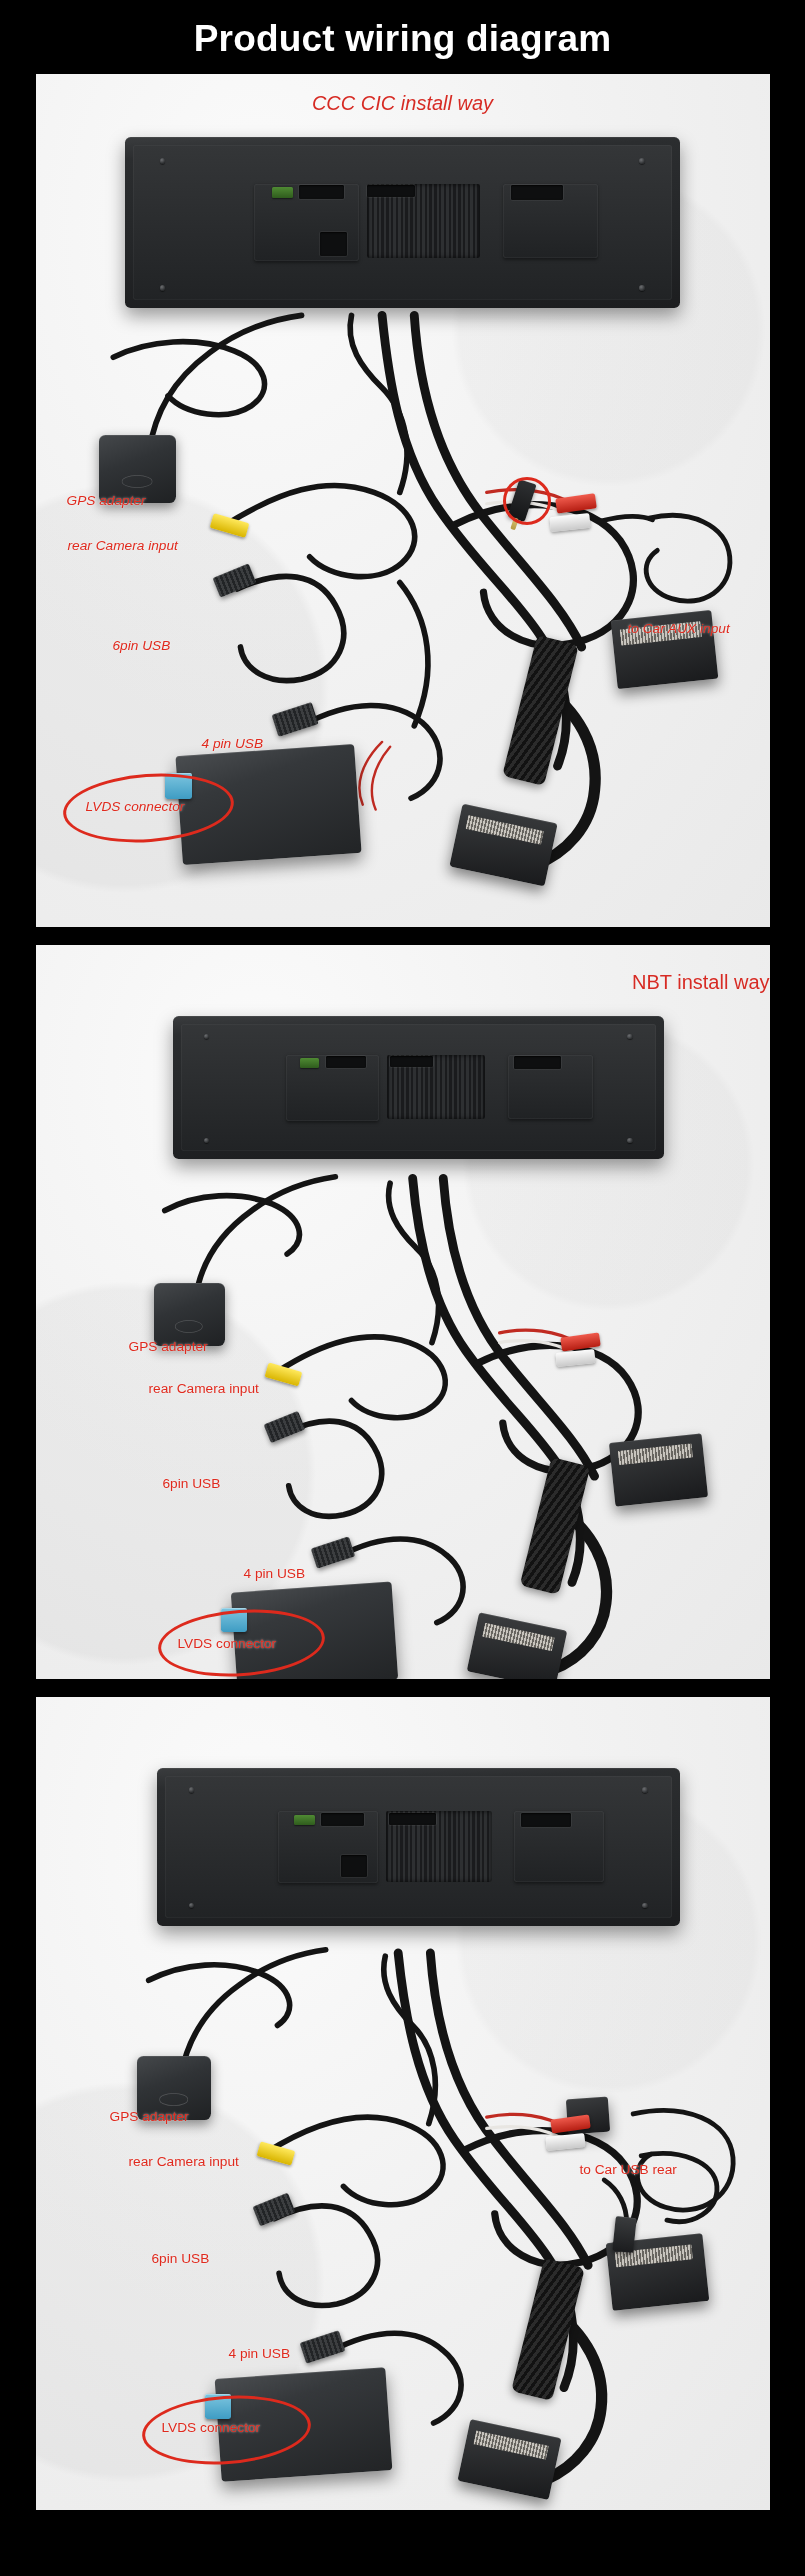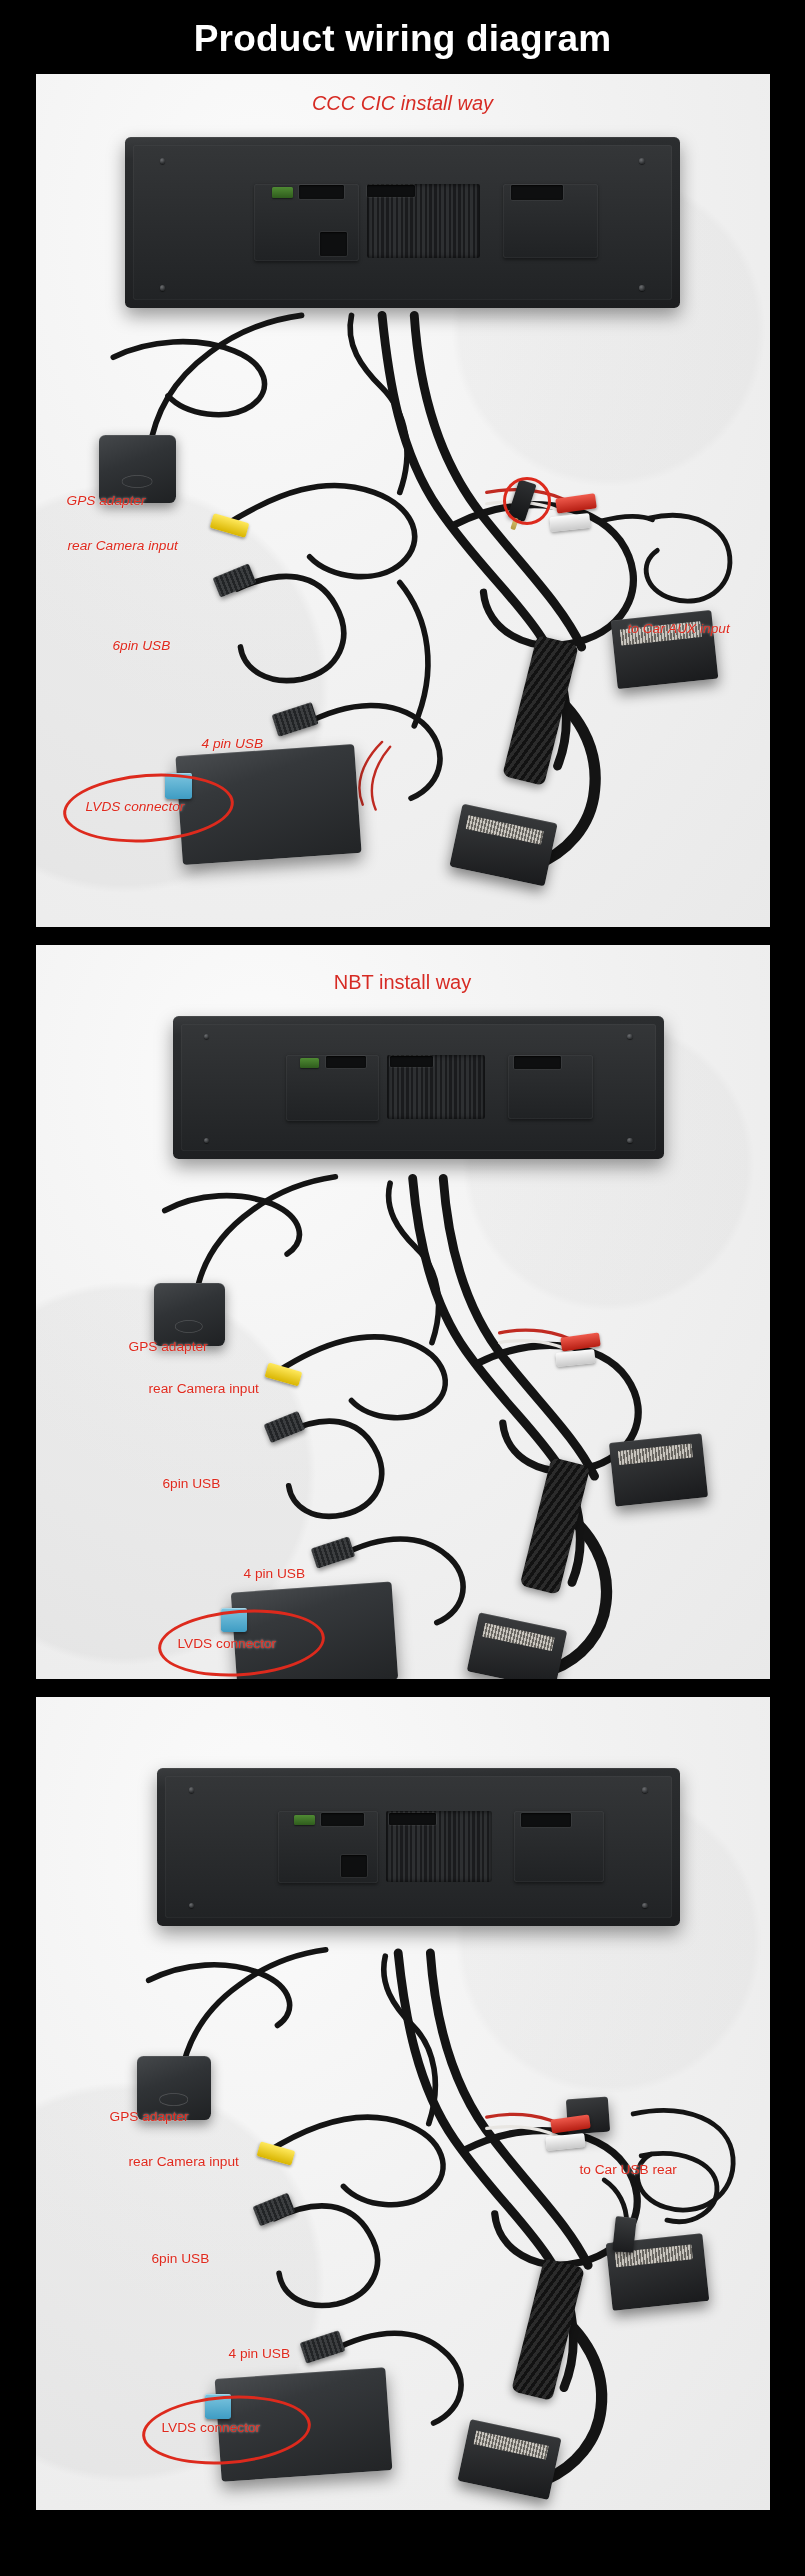--- a/index.html
+++ b/index.html
@@ -314,21 +314,21 @@
     <div class="anno" style="left:166px; top:662px;">4 pin USB</div>
     <div class="anno" style="left:544px; top:547px;margin-left:48px;">to Car AUX input</div>
     <div class="anno" style="left:50px; top:725px;">LVDS connector</div>
   </div>
 </div>
 
 <div class="panel" id="panel2" style="height:734px;">
   <div class="panel-inner">
     <div class="backdrop"></div>
 
-    <div class="panel-heading" style="top:26px;">NBT install way</div>
+    <div class="panel-heading" style="top:26px;text-align:right;">NBT install way</div>
 
     <div class="headunit" style="left:137px; top:71px; width:491px; height:143px;">
       <div class="hu-bezel"></div>
       <div class="hu-screw" style="left:31px; top:17.7px;"></div>
       <div class="hu-screw" style="right:31px; top:17.7px;"></div>
       <div class="hu-screw" style="left:31px; bottom:16px;"></div>
       <div class="hu-screw" style="right:31px; bottom:16px;"></div>
       <div class="hu-plate" style="left:113px; top:39px; width:93px; height:66px;"></div>
       <div class="hu-vent" style="left:214px; top:39px; width:98px; height:64px;"></div>
       <div class="hu-plate" style="left:335px; top:39px; width:85px; height:64px;"></div>

